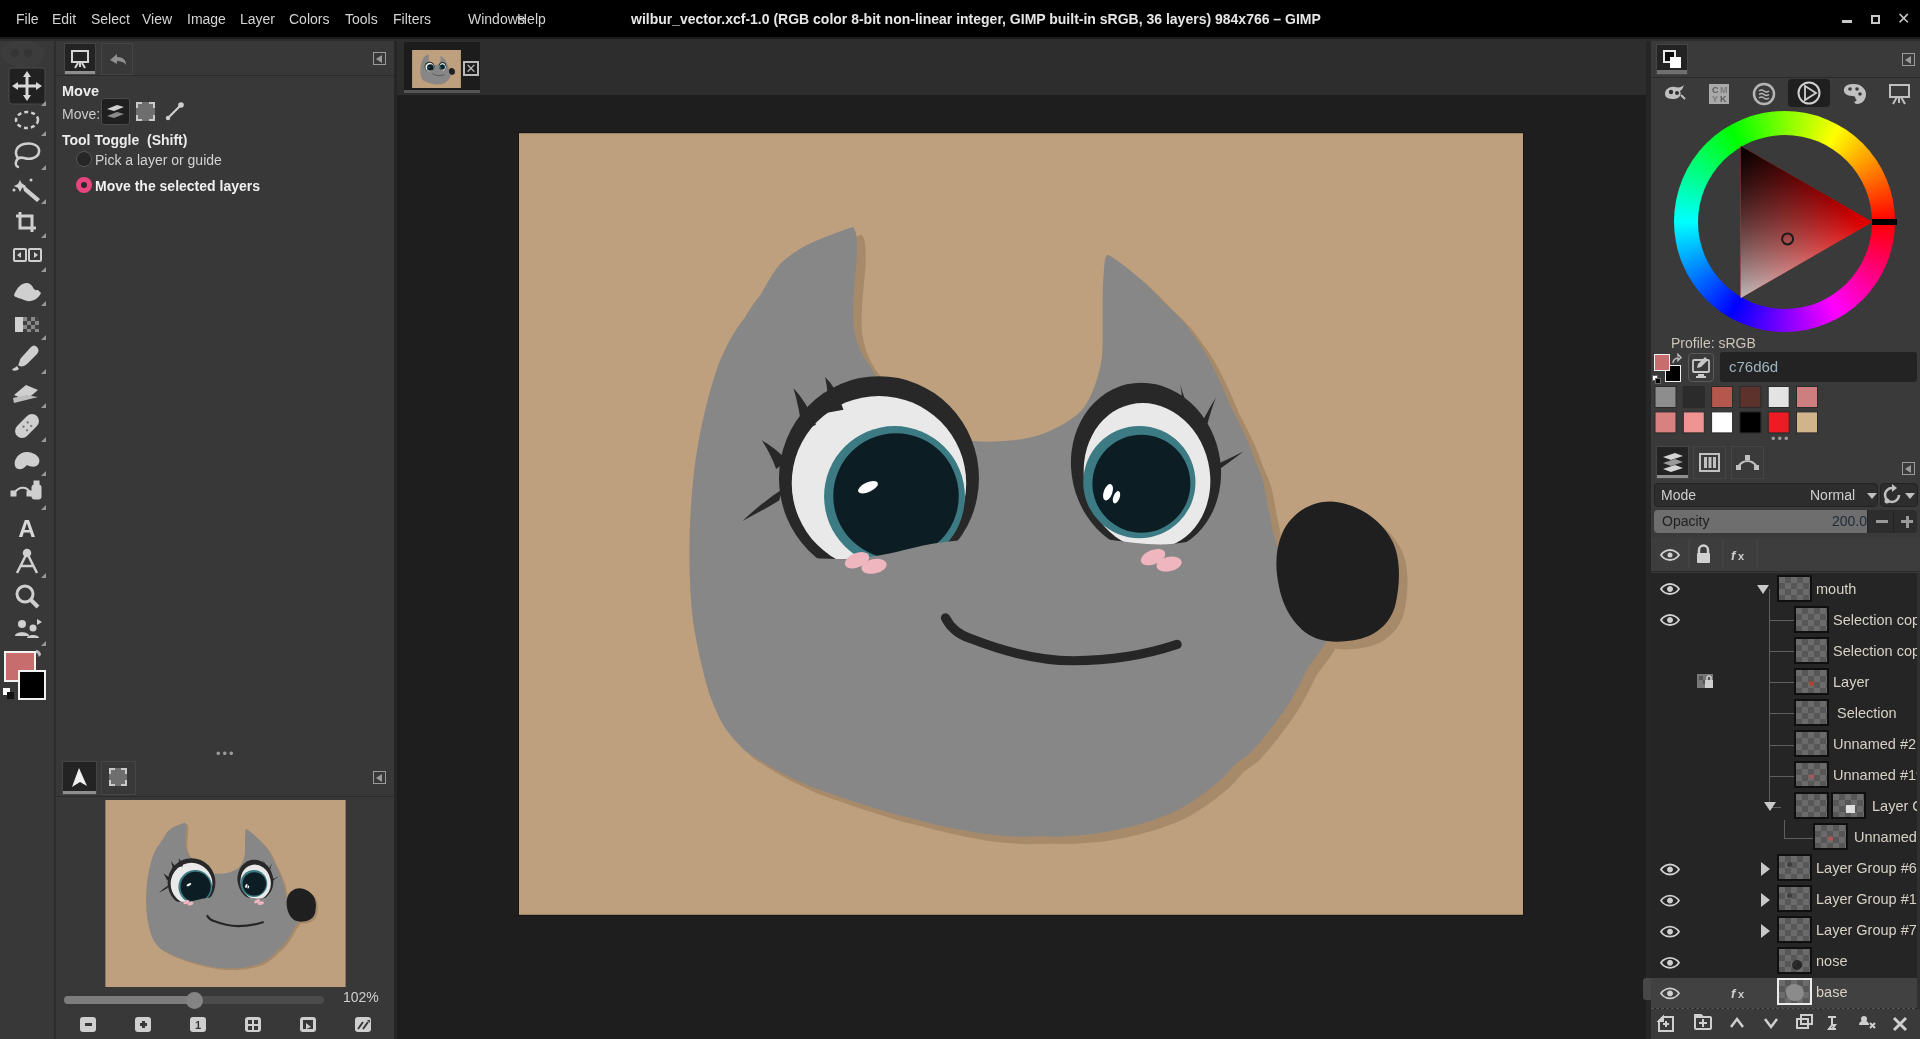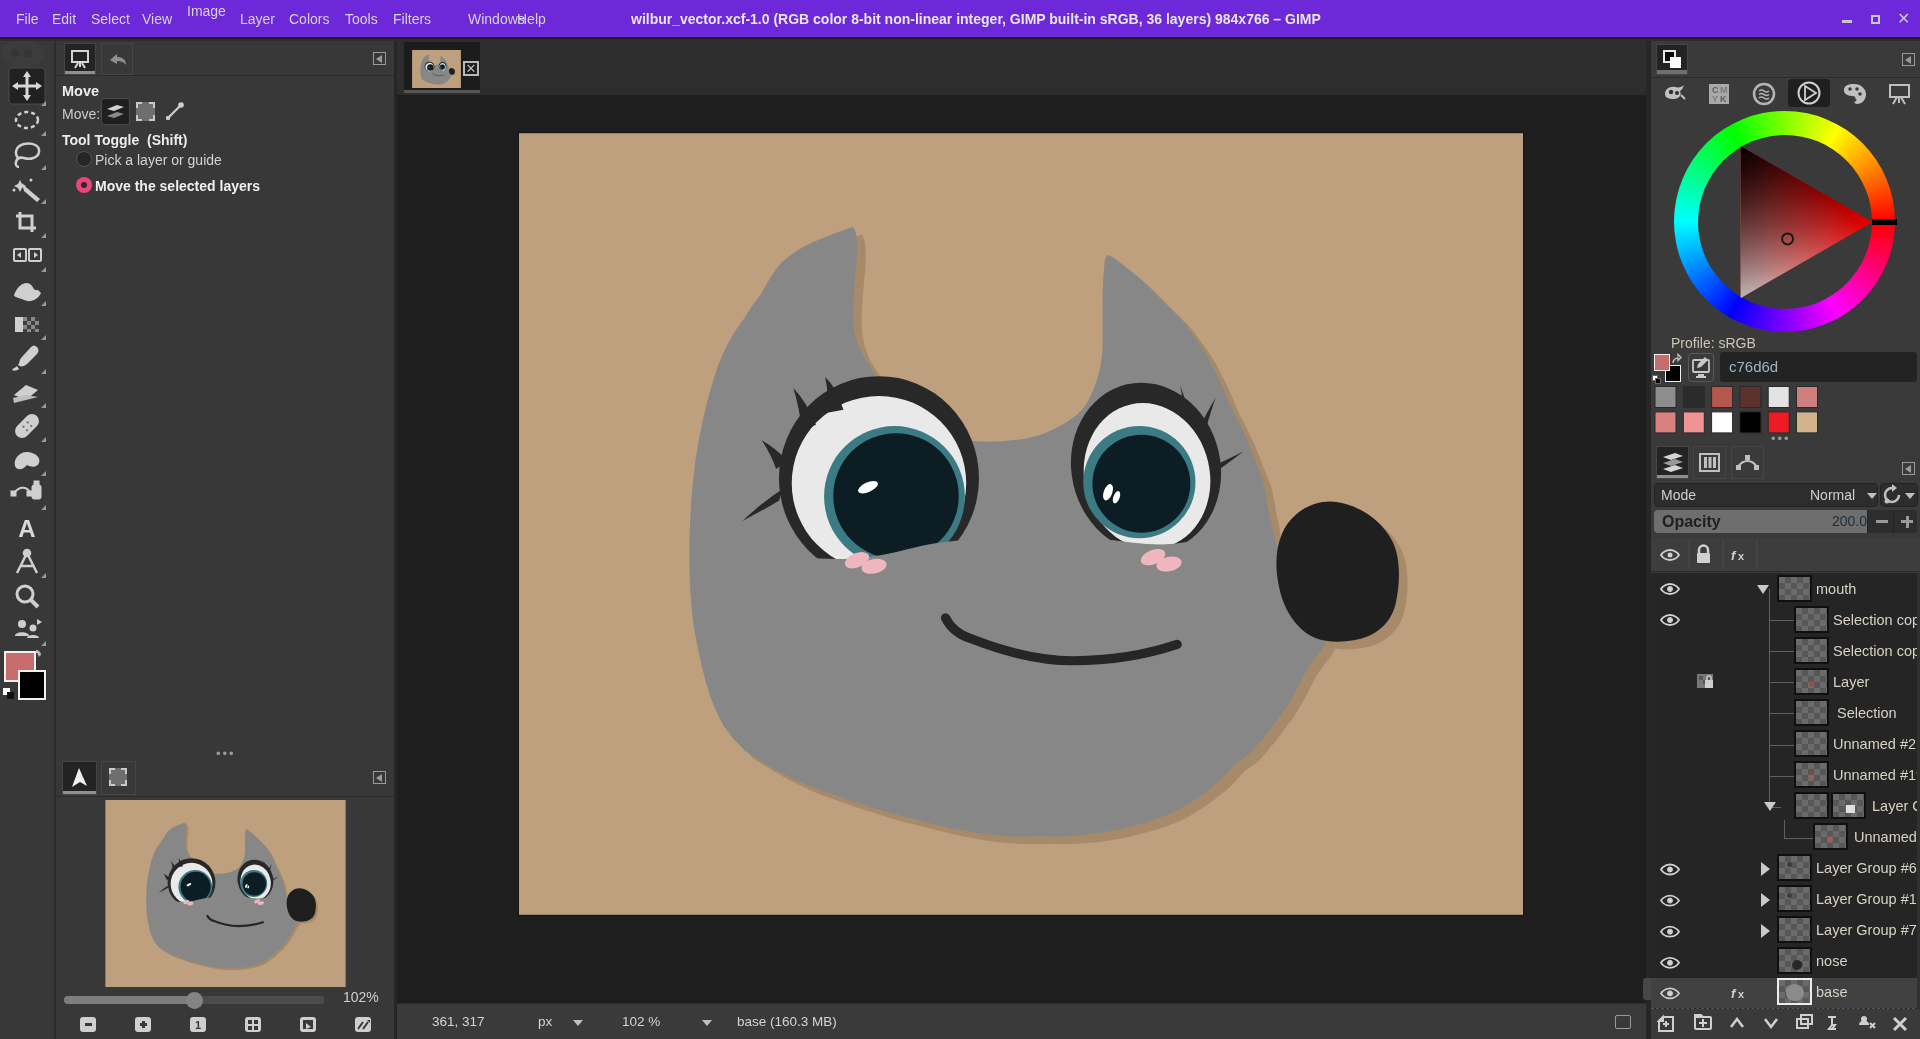--- a/index.html
+++ b/index.html
@@ -141,26 +141,26 @@
         </g>
 
         <path d="M 418,475 C 422,483 430,491 442,495 C 475,508 510,517 543,517
                  C 578,517 615,511 645,501" fill="none" stroke="#262626" stroke-width="9" stroke-linecap="round"></path>
 
         <use href="#nosep" fill="#1f1f1f"></use>
       </g>
     </defs>
   </svg>
 
-  <div class="abs" style="left:0;top:0;width:1920px;height:39px;background:#6d28d9;border-bottom:2px solid #1a1a1a;">
+  <div class="abs" style="left:0;top:0;width:1920px;height:39px;background:#000000;border-bottom:2px solid #1a1a1a;">
     <div class="abs txt" style="left:16px;top:11px;">File</div>
     <div class="abs txt" style="left:52px;top:11px;">Edit</div>
     <div class="abs txt" style="left:91px;top:11px;">Select</div>
     <div class="abs txt" style="left:142px;top:11px;">View</div>
-    <div class="abs txt" style="left:187px;top:3px;">Image</div>
+    <div class="abs txt" style="left:187px;top:11px;">Image</div>
     <div class="abs txt" style="left:240px;top:11px;">Layer</div>
     <div class="abs txt" style="left:289px;top:11px;">Colors</div>
     <div class="abs txt" style="left:345px;top:11px;">Tools</div>
     <div class="abs txt" style="left:393px;top:11px;">Filters</div>
     <div class="abs txt" style="left:447px;top:11px;margin-left:21px;">Windows</div>
     <div class="abs txt" style="left:517px;top:11px;">Help</div>
     <div class="abs" style="left:631px;top:11px;font-size:14px;font-weight:bold;color:#e6e6e6;">wilbur_vector.xcf-1.0 (RGB color 8-bit non-linear integer, GIMP built-in sRGB, 36 layers) 984x766 – GIMP</div>
 
     <div class="abs" style="left:1842px;top:20px;width:10px;height:3px;background:#c8c8c8;"></div>
     <div class="abs" style="left:1871px;top:15px;width:9px;height:9px;border:2px solid #c8c8c8;"></div>
@@ -411,29 +411,20 @@
           </svg>
         <div class="abs" style="left:59px;top:19px;width:16px;height:15px;border:2px solid #b9b9b9;color:#b9b9b9;font-size:13px;line-height:11px;text-align:center;">✕</div>
         <div class="abs" style="left:0;top:48px;width:76px;height:3px;background:#555;"></div>
       </div>
     </div>
 
     <svg class="abs" style="left:122px;top:92px;outline:1px solid #151515;" width="1004" height="782" viewBox="0 0 984 766">
         <use href="#wilber"></use>
       </svg>
 
-    <div class="abs" style="left:0;top:962px;width:1249px;height:36px;background:#3a3a3a;border-top:1px solid #2c2c2c;">
-      <div class="abs txt" style="left:35px;top:10px;font-size:13.5px;">361, 317</div>
-      <div class="abs txt" style="left:141px;top:10px;font-size:13.5px;">px</div>
-      <div class="abs" style="left:176px;top:16px;width:0;height:0;border:5px solid transparent;border-top:6px solid #c0c0c0;"></div>
-      <div class="abs txt" style="left:225px;top:10px;font-size:13.5px;">102 %</div>
-      <div class="abs" style="left:305px;top:16px;width:0;height:0;border:5px solid transparent;border-top:6px solid #c0c0c0;"></div>
-      <div class="abs txt" style="left:340px;top:10px;font-size:13.5px;">base (160.3 MB)</div>
-      <div class="abs" style="left:1218px;top:11px;width:16px;height:14px;border:1.5px solid #9a9a9a;border-radius:2px;"></div>
-    </div>
   </div>
 
   <div class="abs" style="left:1646px;top:41px;width:5px;height:998px;background:#262626;"></div>
   <div class="abs" style="left:1643px;top:978px;width:12px;height:22px;background:#474747;border-radius:3px;"></div>
 
   <div class="abs" id="rightpanel" style="left:1651px;top:41px;width:269px;height:998px;background:#3a3a3a;">
 
     <div class="abs" style="left:5px;top:3px;width:32px;height:31px;background:#232323;border:1px solid #454545;">
       <svg width="30" height="29">
           <rect x="7" y="6" width="11" height="11" fill="#0a0a0a" stroke="#e8e8e8" stroke-width="2"></rect>
@@ -598,21 +589,21 @@
       <svg width="22" height="22">
           <path d="M 11,4 a 7,7 0 1 0 7,7" fill="none" stroke="#c0c0c0" stroke-width="2.5"></path>
           <path d="M 11,0 l 0,8 5,-4 Z" fill="#c0c0c0"></path>
           <circle cx="6" cy="17" r="2.5" fill="#c0c0c0"></circle>
         </svg>
       <div class="abs" style="left:24px;top:9px;width:0;height:0;border:5px solid transparent;border-top:6px solid #c0c0c0;"></div>
     </div>
 
     <div class="abs" style="left:3px;top:469px;width:263px;height:23px;background:#2d2d2d;border-radius:4px;overflow:hidden;">
       <div class="abs" style="left:0;top:0;width:213px;height:23px;background:#6e6e6e;"></div>
-      <div class="abs" style="left:8px;top:3px;font-size:16px;color:#202020;font-weight:bold;">Opacity</div>
+      <div class="abs" style="left:8px;top:3px;font-size:14px;color:#202020;">Opacity</div>
       <div class="abs" style="left:178px;top:3px;font-size:14px;color:#1d2c38;">200.0</div>
       <div class="abs" style="left:213px;top:0;width:1px;height:23px;background:#232323;"></div>
       <div class="abs" style="left:222px;top:10px;width:12px;height:3px;background:#9a9a9a;"></div>
       <div class="abs" style="left:239px;top:0;width:1px;height:23px;background:#232323;"></div>
       <div class="abs" style="left:247px;top:10px;width:12px;height:3px;background:#9a9a9a;"></div>
       <div class="abs" style="left:251.5px;top:5.5px;width:3px;height:12px;background:#9a9a9a;"></div>
     </div>
 
     <div class="abs" style="left:0;top:497px;width:269px;height:34px;background:#3d3d3d;border-bottom:1px solid #2a2a2a;">
       <svg width="269" height="33">

